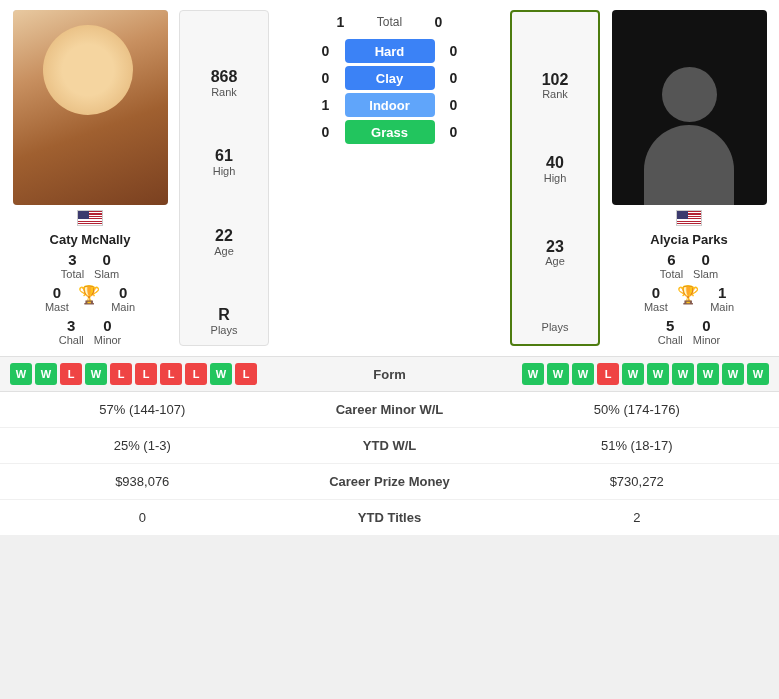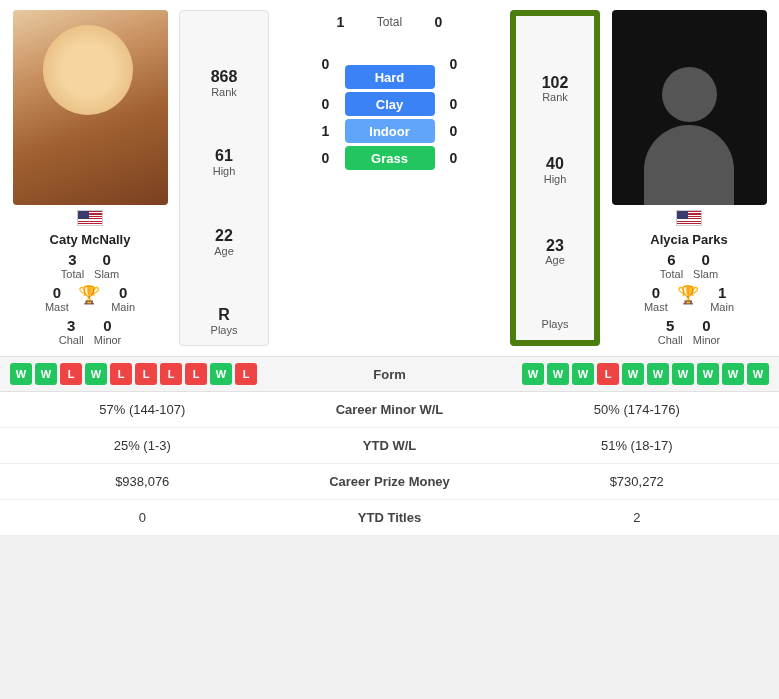--- a/index.html
+++ b/index.html
@@ -159,21 +159,21 @@
       width: 90px;
       height: 24px;
       border-radius: 4px;
       display: flex;
       align-items: center;
       justify-content: center;
       color: #fff;
       font-size: 13px;
       font-weight: bold;
     }
-    .badge-hard { background: #3b82f6; margin-top: 26px; }
+    .badge-hard { background: #3b82f6; }
     .badge-clay { background: #3b82f6; text-align: center; }
     .badge-indoor { background: #60a5fa; }
     .badge-grass { background: #22c55e; }
 
     .total-row {
       display: flex;
       align-items: center;
       gap: 8px;
       width: 100%;
       justify-content: center;
@@ -183,21 +183,21 @@
       font-size: 12px;
       color: #555;
       width: 60px;
       text-align: center;
     }
 
     
     .stats-box-right {
       width: 90px;
       background: #f7f7f7;
-      border: 6px solid #4d7c0f;
+      border: 2px solid #4d7c0f;
       border-radius: 4px;
       display: flex;
       flex-direction: column;
       align-items: center;
       justify-content: space-around;
       padding: 8px 4px;
       flex-shrink: 0;
     }
 
     

